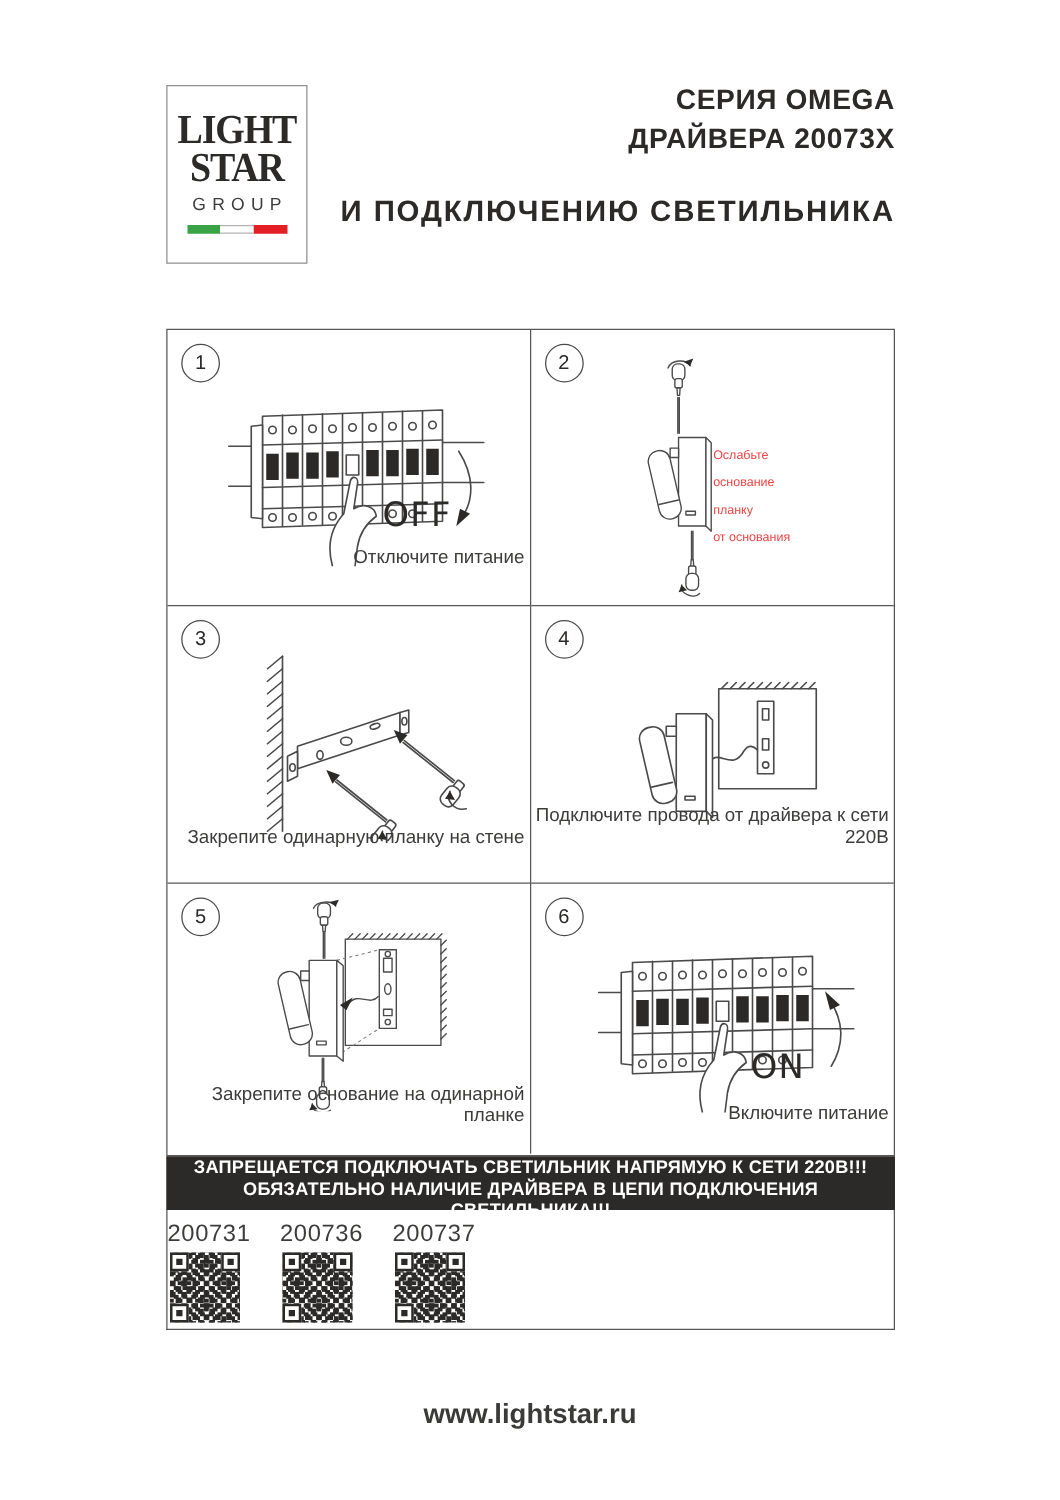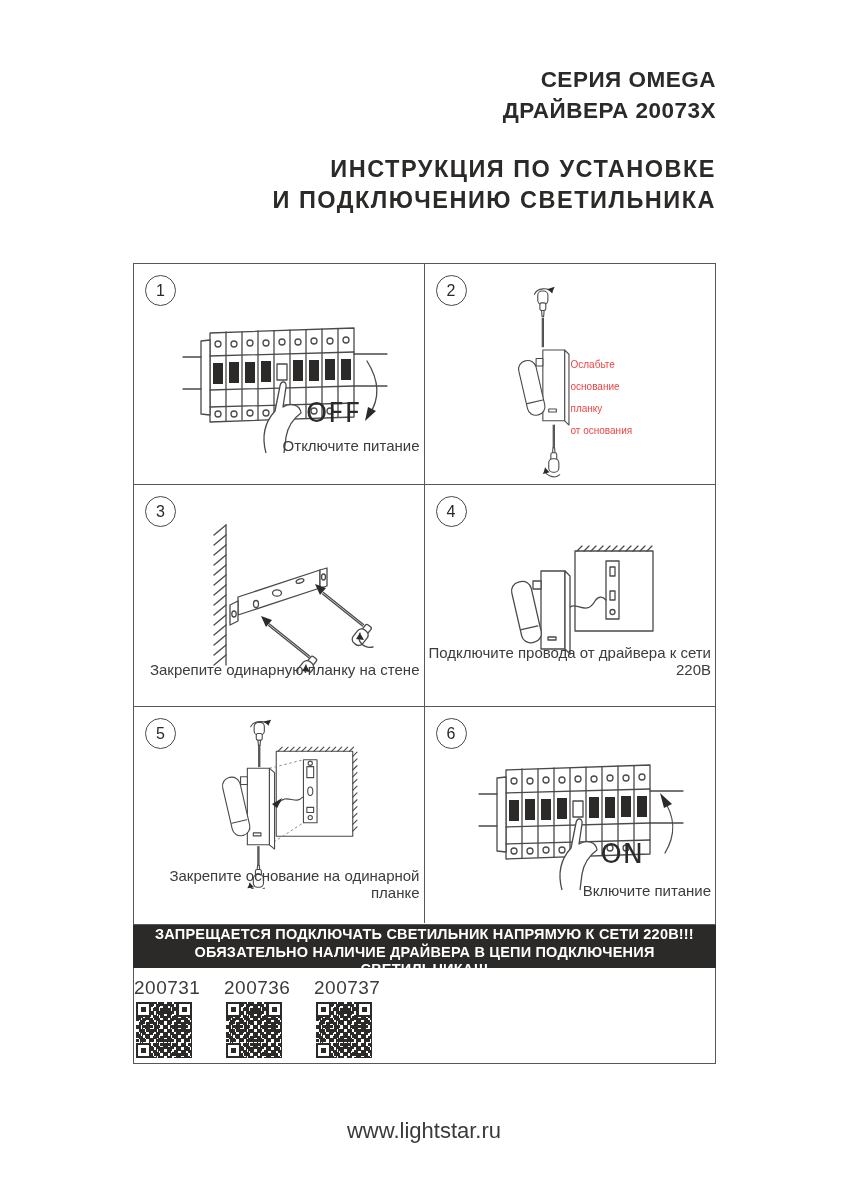--- a/index.html
+++ b/index.html
@@ -50,38 +50,47 @@
   .qr-label{font-size:19px;color:#3c3c3b;letter-spacing:0.5px;margin-bottom:3px;}
   .qr{width:56px;height:56px;margin:0 auto;position:relative;background:
       conic-gradient(#2b2a29 0 25%, transparent 0 50%, #2b2a29 0 75%, transparent 0) 0 0/9px 9px,
       conic-gradient(#2b2a29 0 25%, transparent 0 50%, #2b2a29 0 75%, transparent 0) 3px 2px/7px 7px;}
   .qr .f{position:absolute;width:15px;height:15px;background:#fff;border:2.5px solid #2b2a29;
          box-sizing:border-box;}
   .qr .f::after{content:"";position:absolute;left:3px;top:3px;width:5px;height:5px;background:#2b2a29;}
   .qr .tl{left:0;top:0;} .qr .tr{right:0;top:0;} .qr .bl{left:0;bottom:0;}
 
   .footer{position:absolute;left:0;right:0;top:1118px;text-align:center;font-size:22px;
-          font-weight:normal;color:#3a3a39;}
+          font-weight:bold;color:#3a3a39;}
 
   svg .ln{fill:none;stroke:#4a4a4a;stroke-width:1.3;stroke-linecap:round;stroke-linejoin:round;}
   svg .wh{fill:#ffffff;stroke:#4a4a4a;stroke-width:1.3;stroke-linejoin:round;}
   svg .bk{fill:#2b2a29;stroke:none;}
   svg .ds{fill:none;stroke:#7a7a7a;stroke-width:1;stroke-dasharray:3,3;}
 </style>
 </head>
 <body>
 
 <div class="page">
 
+  <div class="logo-box">
+    <div class="logo-word">LIGHT</div>
+    <div class="logo-word" style="margin-top:0">STAR</div>
+    <div class="logo-group">GROUP</div>
+    <div class="flag">
+      <div style="background:#3aa346"></div>
+        <div class="w" style="background:#ffffff"></div>
+        <div style="background:#e31e24"></div>
+    </div>
+  </div>
 
   <div class="hdr">
     <div class="hdr-series">СЕРИЯ OMEGA</div>
     <div class="hdr-series">ДРАЙВЕРА 20073X</div>
     <div class="hdr-title">
-      <div>ИНСТРУКЦИЯ ПО УСТАНОВКЕ</div>
       <div>И ПОДКЛЮЧЕНИЮ СВЕТИЛЬНИКА</div>
     </div>
   </div>
 
   <div class="grid">
 
     <div class="cell br bb">
       <div class="step-circle">1</div>
       <svg class="illo" style="left:45px;top:40px" width="212" height="150" viewBox="0 0 210 150">
         <path class="wh" d="M30,29 L174,24 L174,113 L30,118 Z"></path>

